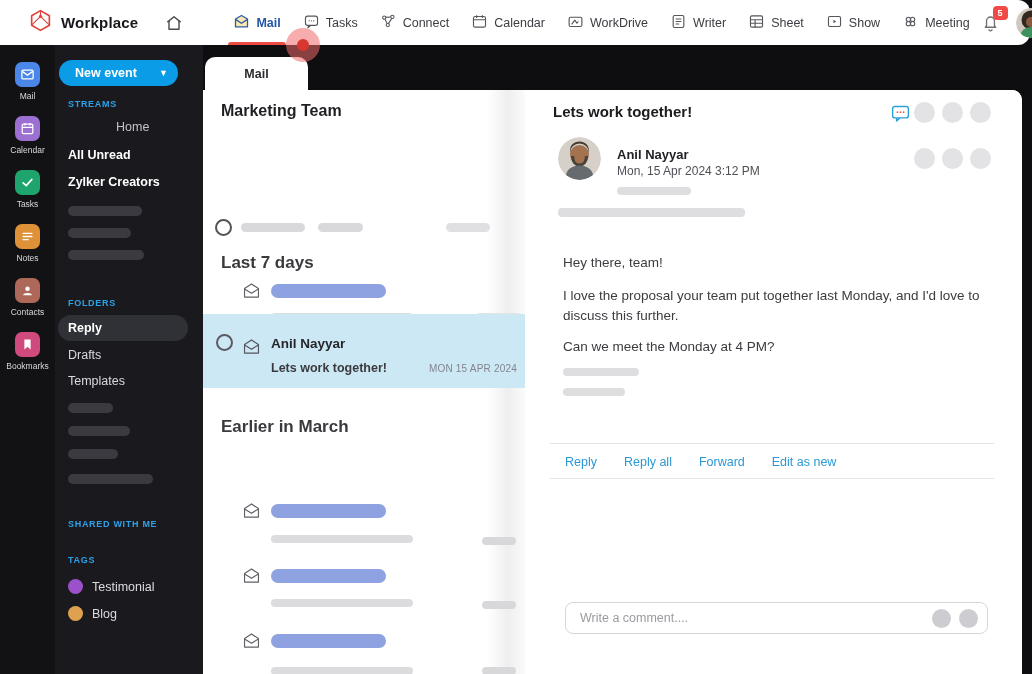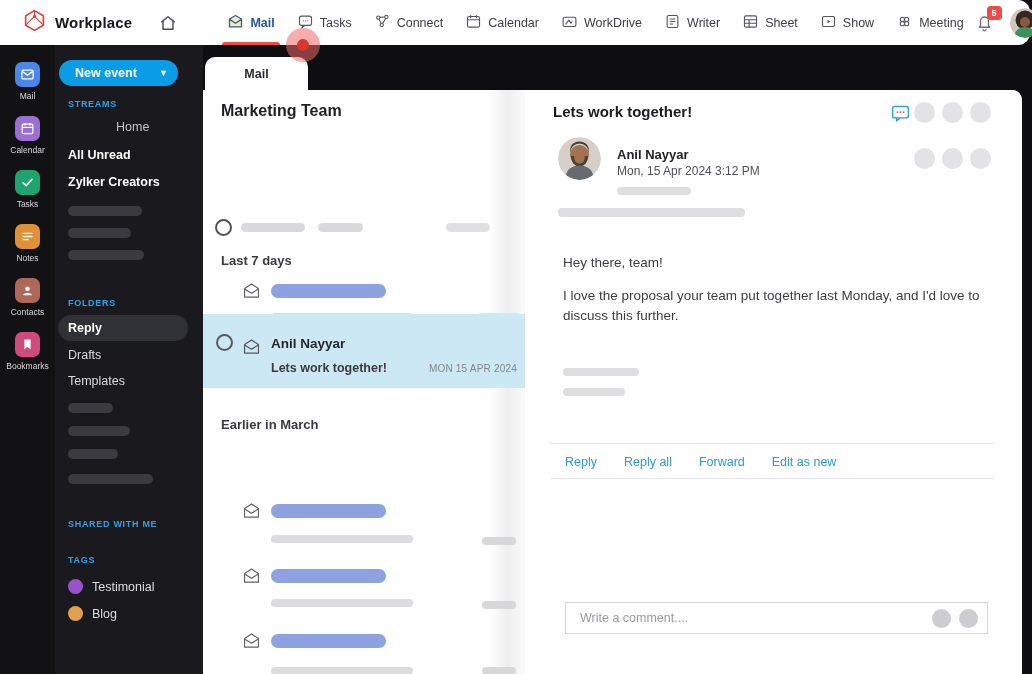--- a/index.html
+++ b/index.html
@@ -2,21 +2,21 @@
 <html style="--accent_blue: #0a9ce6; --section_label_blue: #2da2e8; --link_blue: #2a99d5; --nav_active_blue: #2456a4; --active_underline_red: #ee4b45; --badge_red: #ef4a45; --selected_row_blue: #cce8f5; --placeholder_blue: #8ea1e0; --brand_red: #e2423b;"><head>
 <meta charset="utf-8">
 <style>
   * { margin:0; padding:0; box-sizing:border-box; }
   html,body { width:1032px; height:674px; background:#0e0e10; font-family:"Liberation Sans", sans-serif; overflow:hidden; }
   .stage { position:relative; width:1032px; height:674px; background:#0e0e10; overflow:hidden; }
 
   
   .topbar { position:absolute; left:0; top:0; width:1030px; height:45px; background:#fff;
             border-radius:0 12px 12px 0; display:flex; align-items:center; z-index:6; }
-  .brand-wrap { display:flex; align-items:center; gap:8px; padding-left:22px; }
+  .brand-wrap { display:flex; align-items:center; gap:8px; padding-left:28px; }
   .brand-text { font-size:15px; font-weight:700; color:#17171c; letter-spacing:.2px; }
   .home-btn { margin-left:26px; display:flex; align-items:center; }
   .nav { display:flex; align-items:center; margin-left:38px; height:45px; }
   .nav-item { position:relative; display:flex; align-items:center; gap:6px; height:45px;
               padding:0 11px; font-size:12.5px; color:#3c3c42; cursor:pointer; white-space:nowrap; }
   .nav-item.active { color:var(--nav_active_blue); font-weight:700; }
   .nav-item.active::after { content:''; position:absolute; left:6px; right:6px; bottom:0; height:3.5px;
               background:var(--active_underline_red); border-radius:3px 3px 0 0; }
   .top-right { margin-left:auto; display:flex; align-items:center; gap:16px; padding-right:42px; }
   .bell-wrap { position:relative; display:flex; }
@@ -62,42 +62,42 @@
              border-radius:0 10px 0 0; display:flex; overflow:hidden; }
 
   
   .list { position:relative; width:322px; flex:none;padding-left:39px; }
   .list::before { content:''; position:absolute; top:0; bottom:0; right:0; width:38px;
              background:linear-gradient(to right, rgba(20,20,24,0) 0%, rgba(20,20,24,.07) 55%, rgba(20,20,24,.02) 100%); }
   .l-title { position:absolute; left:18px; top:12px; font-size:16px; font-weight:700; color:#1f1f23; }
   .l-check { position:absolute; width:17px; height:17px; border:2px solid #52525a; border-radius:50%; cursor:pointer; }
   .gbar { position:absolute; height:9px; background:#d9d9dc; border-radius:5px; }
   .bluebar { position:absolute; height:14px; background:var(--placeholder_blue); border-radius:7px; }
-  .group-label { position:absolute; left:18px; font-size:13px; font-weight:700; color:#3a3a3e; }
+  .group-label { position:absolute; left:18px; font-size:17px; font-weight:700; color:#3a3a3e; }
   .mrow { position:absolute; left:0; width:322px; cursor:pointer; }
   .mrow.selected { background:var(--selected_row_blue); }
   .env { position:absolute; left:39px; }
   .m-name { position:absolute; left:68px; font-size:13.5px; font-weight:700; color:#26262a; }
   .m-subj { position:absolute; left:68px; font-size:12.5px; font-weight:600; color:#3a3a3e; }
   .m-date { position:absolute; right:8px; font-size:10px; color:#94949c; letter-spacing:.2px; }
 
   
   .reader { position:relative; flex:1; background:#fff; }
   .r-subject { position:absolute; left:28px; top:13px; font-size:15px; font-weight:700; color:#1c1c20; }
   .circ { position:absolute; width:21px; height:21px; border-radius:50%; background:#e3e3e6; cursor:pointer; }
   .r-avatar { position:absolute; left:33px; top:47px; width:43px; height:43px; border-radius:50%; overflow:hidden; }
   .r-name { position:absolute; left:92px; top:57px; font-size:13px; font-weight:700; color:#222226; }
   .r-date { position:absolute; left:92px; top:74px; font-size:12px; color:#4f4f55; }
   .rbar { position:absolute; background:#dedee1; border-radius:4px; }
   .r-p { position:absolute; left:38px; width:460px; font-size:13.5px; color:#3c3c40; line-height:1.45; }
   .r-hr { position:absolute; left:25px; right:28px; border-top:1px solid #e5e5e8; }
   .r-actions { position:absolute; left:40px; top:365px; display:flex; gap:27px; }
   .r-link { font-size:12.5px; color:var(--link_blue); cursor:pointer; }
   .comment-box { position:absolute; left:40px; top:512px; width:423px; height:32px; border:1px solid #d6d6d9;
-                 border-radius:0; display:flex; align-items:center; padding:0 9px 0 14px; gap:8px; background:#fff; }
+                 border-radius:8px; display:flex; align-items:center; padding:0 9px 0 14px; gap:8px; background:#fff; }
   .comment-box input { flex:1; border:none; outline:none; font-size:12.5px; color:#6a6a70;
                  font-family:"Liberation Sans", sans-serif; background:transparent; }
   .comment-box input::placeholder { color:#9a9aa0; }
   .cb-circ { width:19px; height:19px; border-radius:50%; background:#cdcdd1; flex:none; cursor:pointer; }
 </style>
 </head>
 <body>
 
 <div class="stage">
 
@@ -454,20 +454,21 @@
         <div class="r-date">Mon,  15 Apr 2024  3:12 PM</div>
         <div class="circ" style="left:389px;top:58px"></div>
         <div class="circ" style="left:417px;top:58px"></div>
         <div class="circ" style="left:445px;top:58px"></div>
 
         <div class="rbar" style="left:92px;top:97px;width:74px;height:8px"></div>
         <div class="rbar" style="left:33px;top:118px;width:187px;height:9px"></div>
 
         <div class="r-p" style="top:163px">Hey there, team!</div>
         <div class="r-p" style="top:196px">I love the proposal your team put together last Monday, and I'd love to discuss this further.</div>
+        <div class="r-p" style="top:247px">Can we meet the Monday at 4 PM?</div>
 
         <div class="rbar" style="left:38px;top:278px;width:76px;height:8px"></div>
         <div class="rbar" style="left:38px;top:298px;width:62px;height:8px"></div>
 
         <div class="r-hr" style="top:353px"></div>
         <div class="r-actions">
           <span class="r-link">Reply</span>
           <span class="r-link">Reply all</span>
           <span class="r-link">Forward</span>
           <span class="r-link">Edit as new</span>

